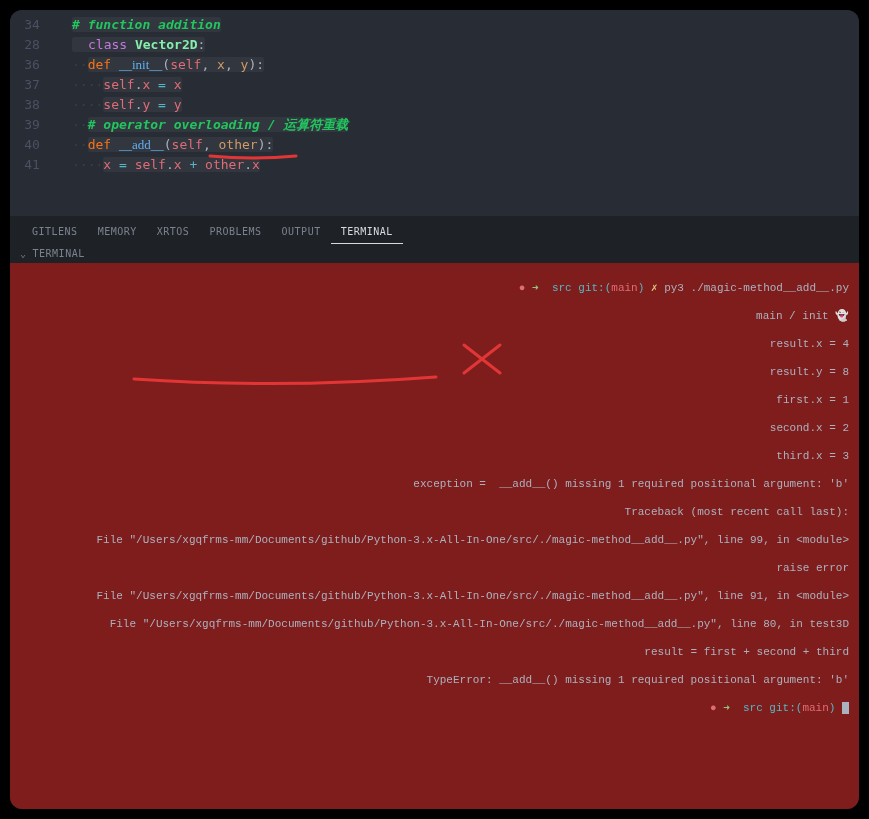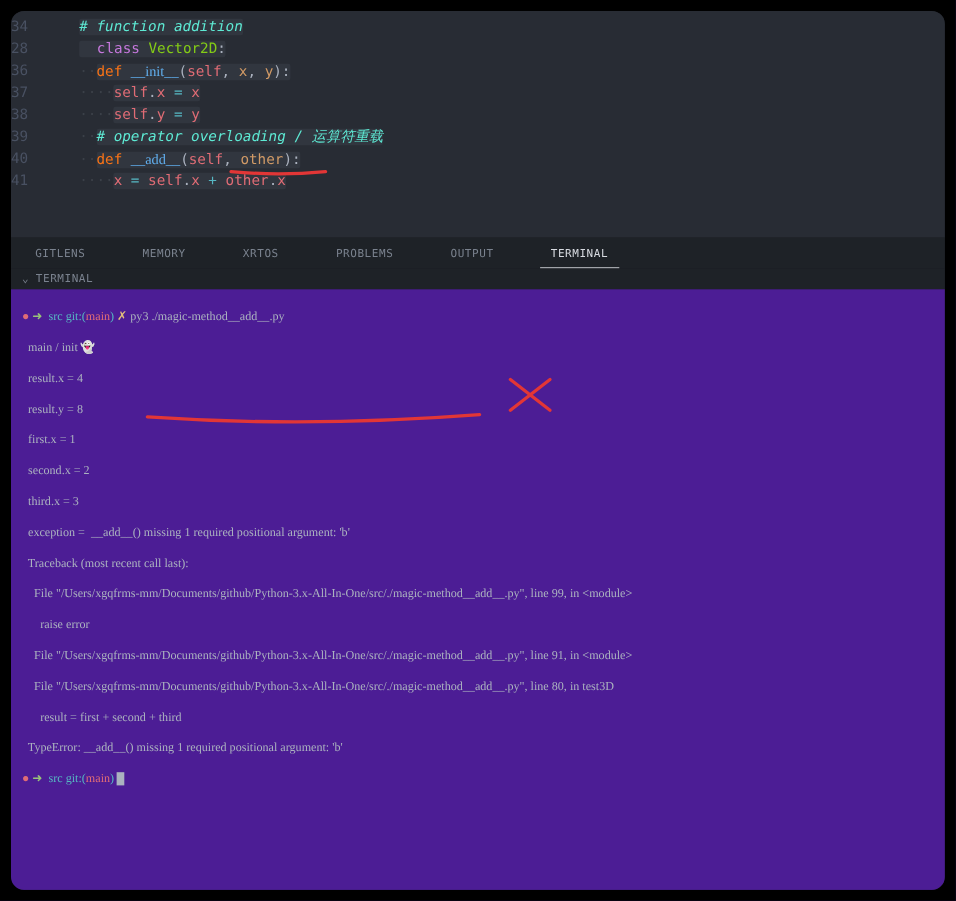--- a/index.html
+++ b/index.html
@@ -23,83 +23,83 @@
   flex-direction: column;
 }
 .editor {
   flex: 1;
   overflow: hidden;
   background: #282c34;
   display: flex;
 }
 .gutter {
   width: 62px;
-  text-align: left;
+  text-align: center;
   padding-right: 18px;
   color: #495162;
   user-select: none;
   padding-top: 5px;
 }
 .gutter .ln { height: 20px; line-height: 20px; }
 .code {
   flex: 1;
   padding-top: 5px;
   position: relative;
 }
 .line { height: 20px; line-height: 20px; white-space: pre; }
-.c-comment { color: #5eead4; font-style: italic; }
+.c-comment { color: #22c55e; font-style: italic; font-weight: bold; }
 .c-keyword { color: #c678dd; margin-left: 16px; }
 .c-def { color: #f97316; }
-.c-class { color: #84cc16; }
+.c-class { color: #86efac; font-weight: bold; }
 .c-func { color: #61afef; font-family: Liberation Serif, serif; }
 .c-param { color: #d19a66; }
 .c-self { color: #e06c75; }
 .c-prop { color: #e06c75; }
 .c-op { color: #56b6c2; }
 .c-punc { color: #abb2bf; }
 .c-ws { color: #3b4048; }
 .hl { background: #31363f; border-radius: 2px; }
 
 .panel-tabs {
   display: flex;
   background: #1e2227;
   padding: 4px 12px 0 12px;
   font-size: 10px;
   letter-spacing: 0.5px;
   color: #7a828e;
-  gap: 32px;
 }
 .panel-tabs .tab {
   padding: 6px 10px;
   cursor: pointer;
 }
 .panel-tabs .tab.active {
   color: #d7dae0;
   border-bottom: 1px solid #d7dae0;
 }
 .panel-header {
   background: #1e2227;
   padding: 4px 10px;
   font-size: 10px;
   letter-spacing: 0.5px;
   color: #7a828e;
   display: flex;
   align-items: center;
 }
 .panel-header .chev { margin-right: 6px; font-size: 10px; }
 .terminal {
-  background: #4c1d95;
+  background: #7f1d1d;
   flex: 0 0 auto;
   padding: 4px 10px 10px 10px;
   font-size: 11px;
   line-height: 14px;
   color: #abb2bf;
   white-space: pre;
-  font-family: Liberation Serif, serif;
+  font-family: Liberation Mono, monospace;
   position: relative;
+  text-align: right;
 }
 .t-red { color: #e06c75; }
 .t-green { color: #98c379; }
 .t-cyan { color: #56b6c2; }
 .t-yellow { color: #e5c07b; }
 .cursor-block {
   display: inline-block;
   width: 7px;
   height: 12px;
   background: #abb2bf;

